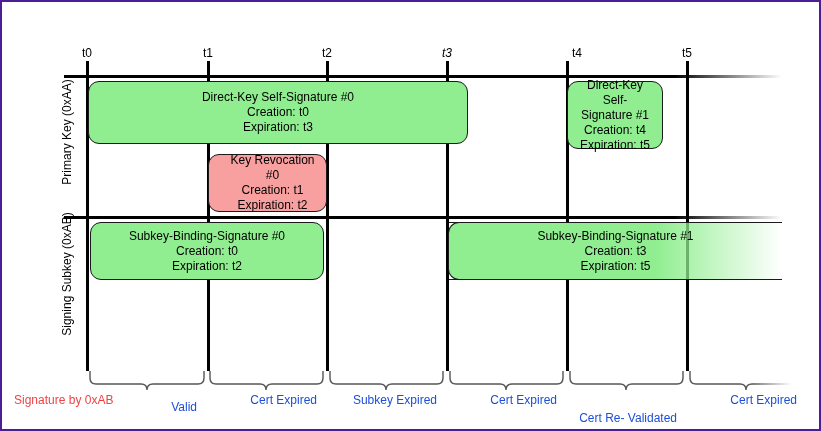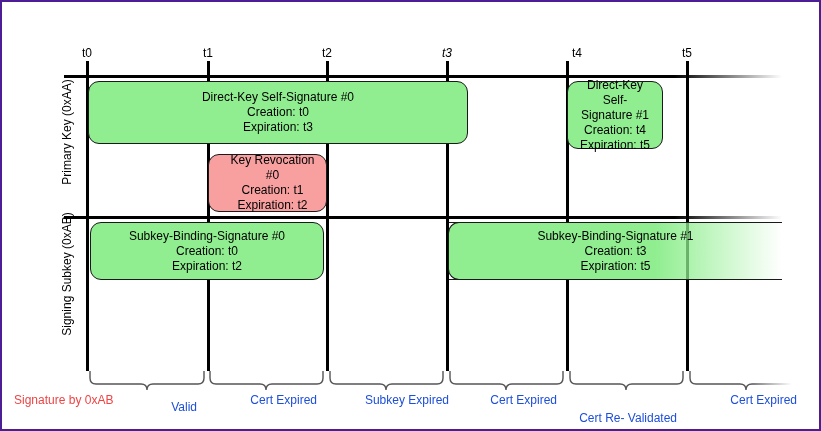--- a/index.html
+++ b/index.html
@@ -232,21 +232,21 @@
     </svg>
 
     <div class="legend-label" style="left:95px; top:398px; width:100px;">
       <span class="ln">Valid</span>
       <span class="ln"></span>
     </div>
     <div class="legend-label" style="left:215px; top:391px; width:100px;">
       <span class="ln">Cert</span>
       <span class="ln">Expired</span>
     </div>
-    <div class="legend-label" style="left:335px; top:391px; width:100px;margin-left:12px;">
+    <div class="legend-label" style="left:335px; top:391px; width:100px;">
       <span class="ln">Subkey</span>
       <span class="ln">Expired</span>
     </div>
     <div class="legend-label" style="left:455px; top:391px; width:100px;">
       <span class="ln">Cert</span>
       <span class="ln">Expired</span>
     </div>
     <div class="legend-label" style="left:575px; top:397px; width:100px;margin-top:12px;">
       <span class="ln">Cert Re-</span>
       <span class="ln">Validated</span>

